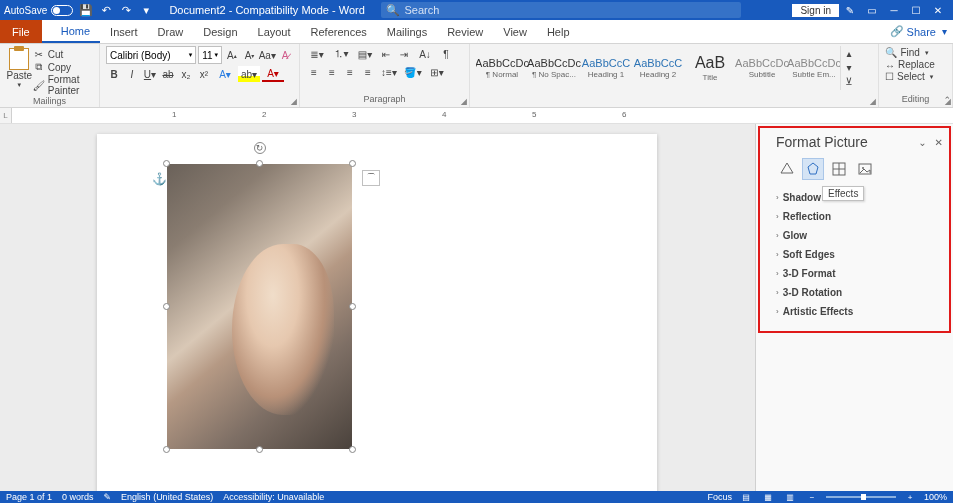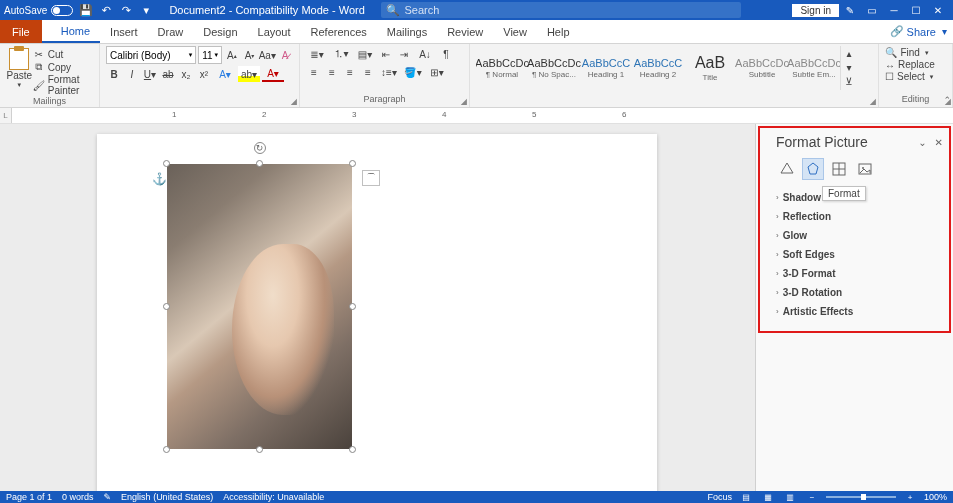--- a/index.html
+++ b/index.html
@@ -339,21 +339,21 @@
               <line x1="7" y1="1" x2="7" y2="13" stroke="#666"></line>
             </svg>
           </div>
         <div class="pane-icon">
             <svg width="14" height="14">
               <rect x="1" y="2" width="12" height="10" fill="none" stroke="#666"></rect>
               <circle cx="5" cy="6" r="1" fill="#666"></circle>
               <polyline points="2,11 6,7 9,10 12,8 12,11" fill="none" stroke="#666"></polyline>
             </svg>
           </div>
-        <div class="tooltip">Format</div>
+        <div class="tooltip">Effects</div>
       </div>
       <div class="pane-section">
           <span class="chev">›</span>
           <b>Shadow</b>
         </div>
       <div class="pane-section">
           <span class="chev">›</span>
           <b>Reflection</b>
         </div>
       <div class="pane-section">

